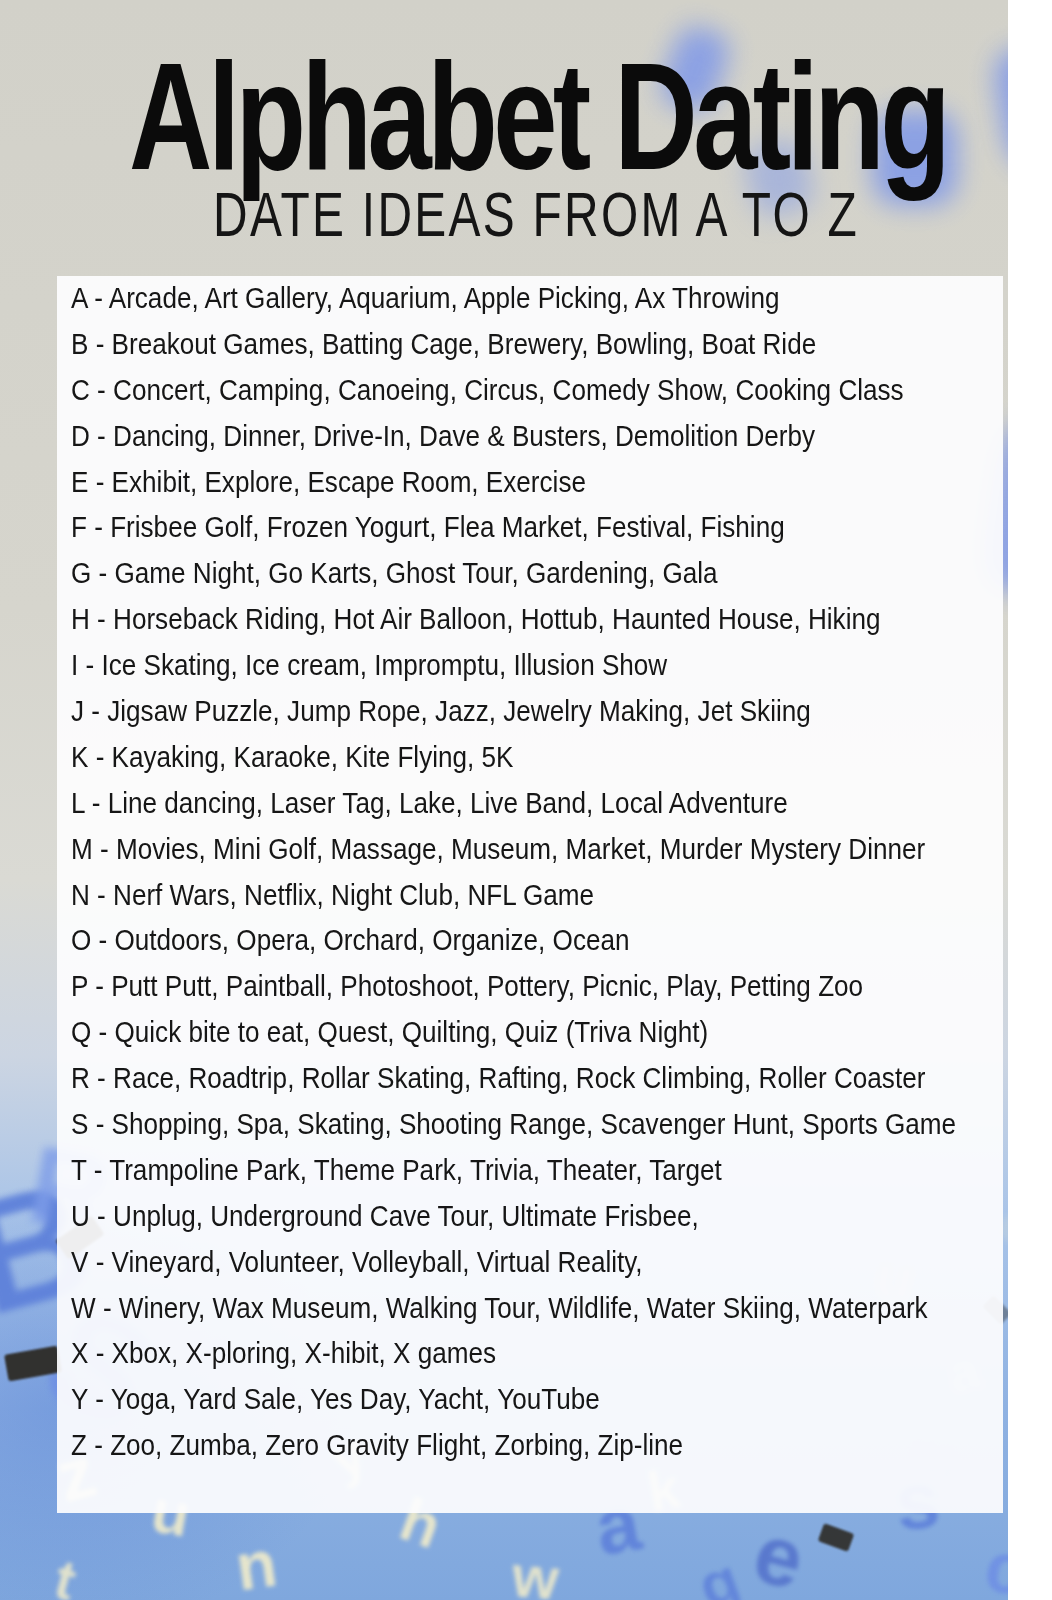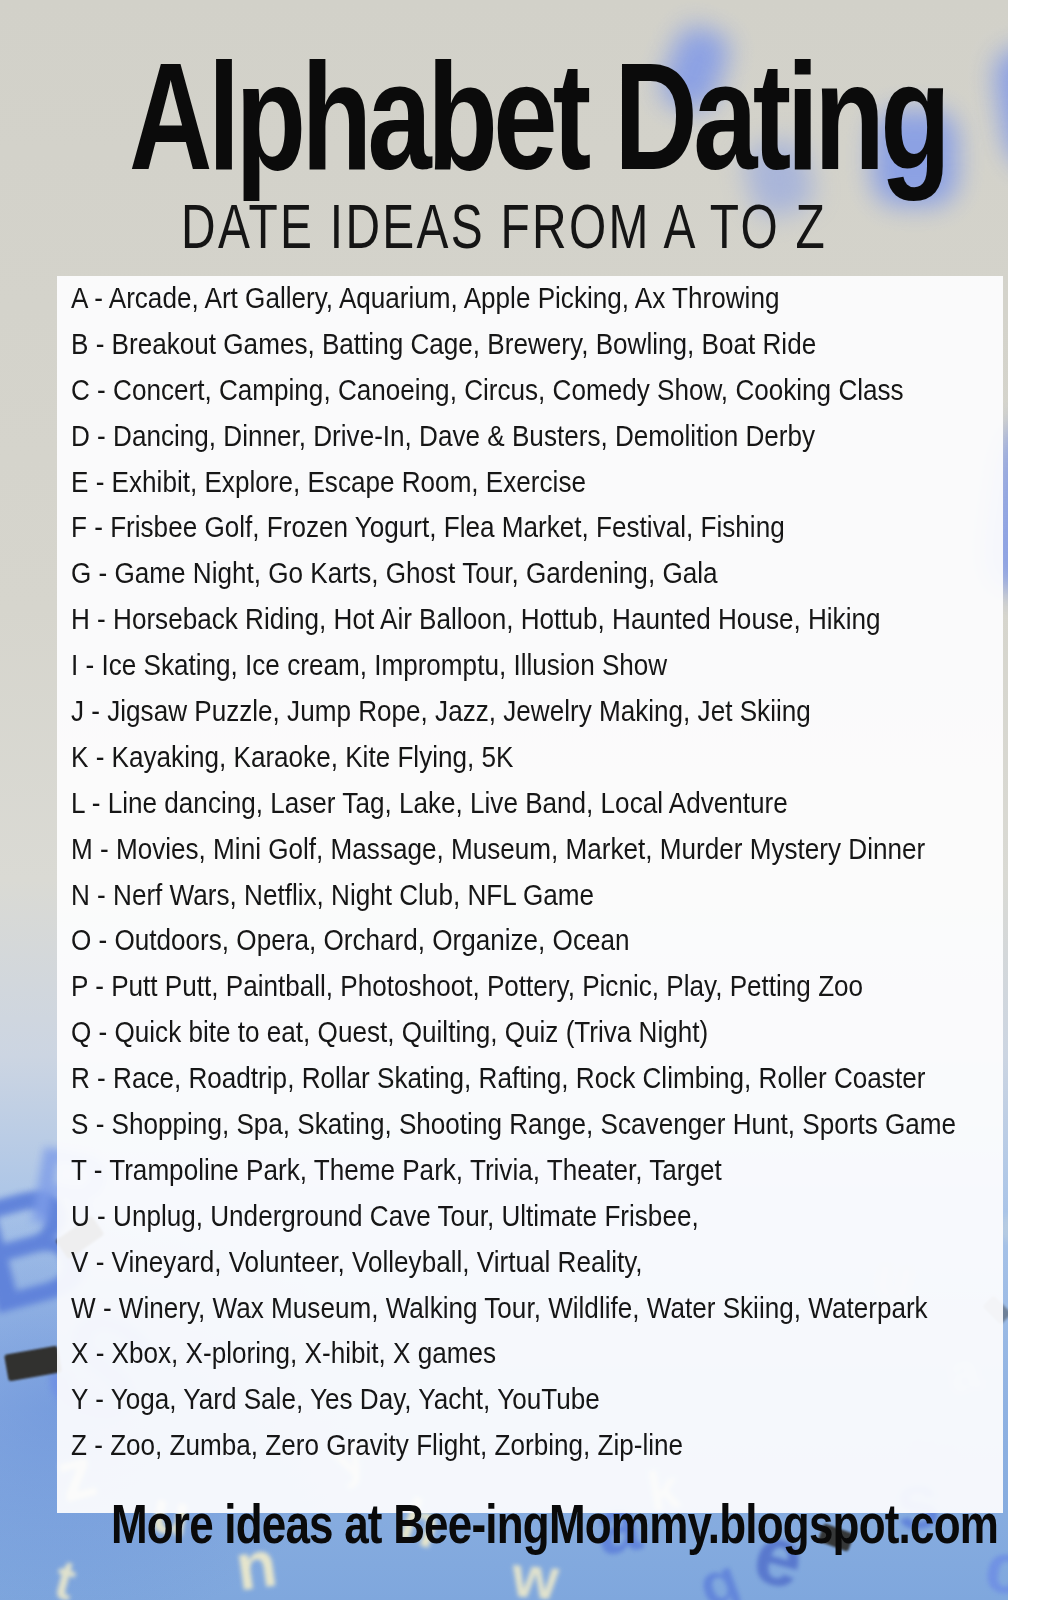--- a/index.html
+++ b/index.html
@@ -28,22 +28,22 @@
     position:absolute;top:36px;left:0;width:100%;
     text-align:center;
   }
   .title-wrap h1{
     margin:0;font-size:152px;line-height:1.06;
     font-weight:bold;color:#0b0b0b;
     letter-spacing:-6px;white-space:nowrap;
   }
   .title-wrap h1 span{display:inline-block;transform:scaleX(0.76);transform-origin:center;}
   .subtitle{
-    position:absolute;top:192px;left:0;width:100%;
-    text-align:center;color:#151515;
+    position:absolute;top:180px;left:0;width:100%;
+    text-align:center;color:#151515;padding-left:32px;
   }
   .subtitle span{
     display:inline-block;
     font-size:63px;line-height:1.1;font-weight:normal;
     text-transform:uppercase;letter-spacing:3px;
     transform:scaleX(0.76);transform-origin:center;white-space:nowrap;
   }
   .panel{
     position:absolute;left:57px;top:276px;
     width:946px;height:1237px;
@@ -141,17 +141,14 @@
         <div class="row">T - Trampoline Park, Theme Park, Trivia, Theater, Target</div>
         <div class="row">U - Unplug, Underground Cave Tour, Ultimate Frisbee,</div>
         <div class="row">V - Vineyard, Volunteer, Volleyball, Virtual Reality,</div>
         <div class="row">W - Winery, Wax Museum, Walking Tour, Wildlife, Water Skiing, Waterpark</div>
         <div class="row">X - Xbox, X-ploring, X-hibit, X games</div>
         <div class="row">Y - Yoga, Yard Sale, Yes Day, Yacht, YouTube</div>
         <div class="row">Z - Zoo, Zumba, Zero Gravity Flight, Zorbing, Zip-line</div>
       </div>
   </div>
 
-  <div class="footer-wrap">
-    <div class="credit">More ideas at Bee-ingMommy.blogspot.com</div>
-  </div>
 
 </div>
 
 </body></html>

